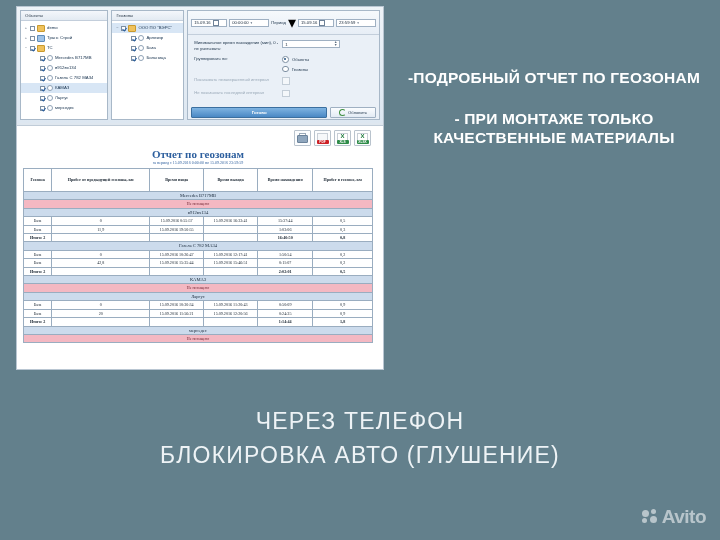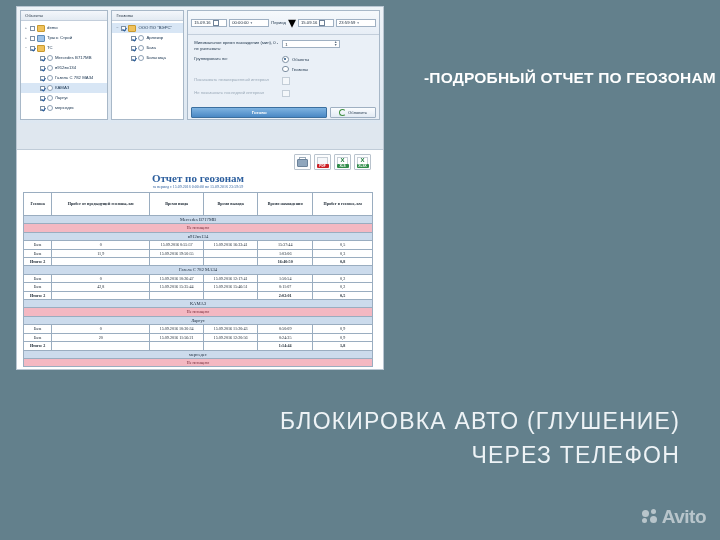--- a/index.html
+++ b/index.html
@@ -135,21 +135,20 @@
     border-right-color:transparent;
   }
 
   
   #report{
     position:absolute;left:0;top:118px;width:100%;bottom:0;
     background:#fff;
     border-top:1px solid #c0ccd8;
     padding:3px 10px 0 6px;box-sizing:border-box;
     overflow:hidden;
-    margin-top:24px;
   }
   .export-row{display:flex;justify-content:flex-end;gap:3px;margin:1px 2px 2px 0;}
   .exp{width:15px;height:14px;border:1px solid #b9c3cd;background:#fcfdfe;border-radius:1px;position:relative;}
   .exp .ico-txt{position:absolute;left:0;right:0;bottom:1px;text-align:center;font-size:3.2px;color:#fff;font-weight:bold;}
   .exp.print .body{position:absolute;left:2px;top:4px;right:2px;height:6px;background:#8fa6bd;border:1px solid #6b829a;border-radius:1px;}
   .exp.print .paper{position:absolute;left:4px;top:1.5px;right:4px;height:3px;background:#fff;border:1px solid #9aa9b8;}
   .exp.pdf .body{position:absolute;left:2px;top:1.5px;right:2px;bottom:4.5px;background:#f6f8fa;border:1px solid #c7ced6;}
   .exp.pdf .band{position:absolute;left:1.5px;right:1.5px;bottom:1px;height:4px;background:#cc2026;border-radius:1px;}
   .exp.xls .body{position:absolute;left:2px;top:1.5px;right:2px;bottom:4.5px;background:#fff;border:1px solid #c7ced6;}
   .exp.xls .x{position:absolute;left:0;right:0;top:2px;text-align:center;font-size:6px;font-weight:bold;color:#1d7a3d;line-height:6px;}
@@ -173,21 +172,21 @@
     line-height:5.4px;
   }
   table.rpt th{
     background:#fff;font-weight:bold;font-size:4.1px;color:#17232f;height:20px;vertical-align:middle;
   }
   tr.group td{background:#ccdbec;font-weight:normal;font-size:4.6px;color:#1b2b3c;}
   tr.novisit td{background:#f4b8c2;color:#6e2230;font-size:4px;}
   tr.total td{font-weight:bold;}
   
   .promo{
-    position:absolute;color:#ffffff;text-align:right;
+    position:absolute;color:#ffffff;text-align:center;
     font-weight:bold;letter-spacing:0.2px;
     text-transform:uppercase;
   }
   #promo-list{
     left:392px;top:68px;width:324px;
     font-size:15.5px;line-height:19px;
   }
   #promo-list .item{margin-bottom:22px;}
   #promo-bottom{
     left:40px;top:404px;width:640px;
@@ -510,25 +509,26 @@
           <tr class="novisit">
             <td colspan="6">Не посещено</td>
           </tr>
         </tbody>
     </table>
   </div>
 </div>
 
 <div class="promo" id="promo-list">
     <div class="item">-ПОДРОБНЫЙ ОТЧЕТ ПО ГЕОЗОНАМ</div>
+    <div class="item">- ПРИ МОНТАЖЕ ТОЛЬКО КАЧЕСТВЕННЫЕ МАТЕРИАЛЫ</div>
   </div>
 
 <div class="promo" id="promo-bottom">
+  <div>ЧЕРЕЗ ТЕЛЕФОН</div>
   <div>БЛОКИРОВКА АВТО (ГЛУШЕНИЕ)</div>
-  <div>ЧЕРЕЗ ТЕЛЕФОН</div>
 </div>
 
 <div id="avito">
   <span class="marks">
     <i class="m1"></i>
       <i class="m2"></i>
       <i class="m3"></i>
       <i class="m4"></i>
   </span>
   <span class="word">Avito</span>

